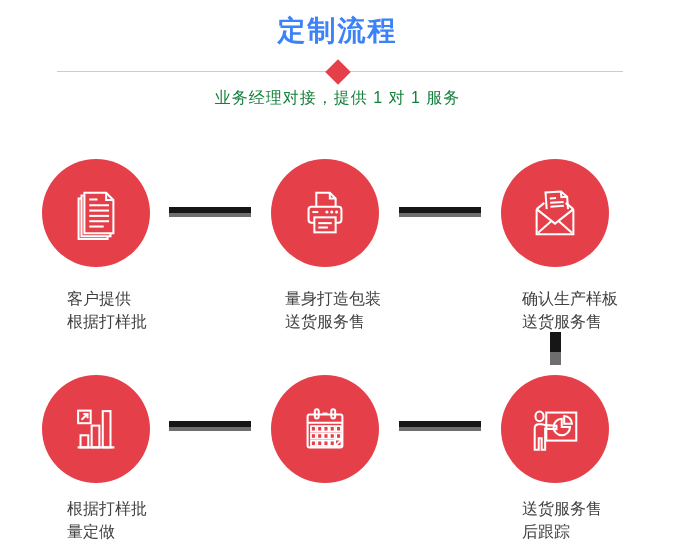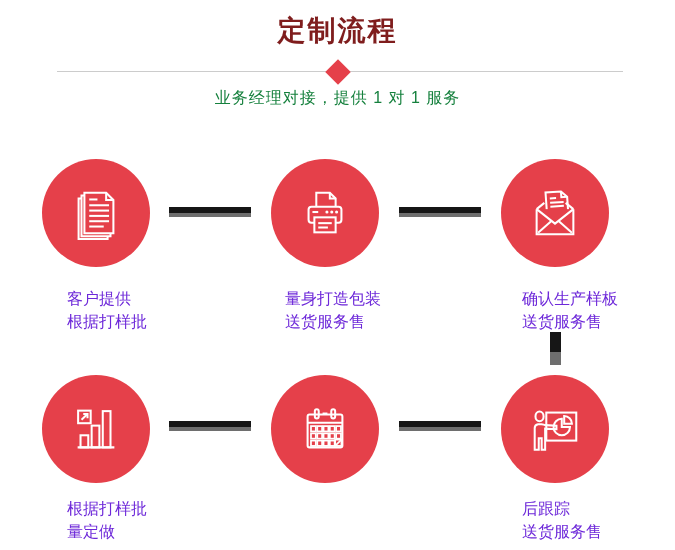--- a/index.html
+++ b/index.html
@@ -1,31 +1,31 @@
 <!DOCTYPE html>
 <html><head>
 <meta charset="utf-8">
 <style>
   html,body{margin:0;padding:0;background:#ffffff;}
   body{width:675px;height:550px;font-family:"Liberation Sans","DejaVu Sans",sans-serif;}
   .stage{position:relative;width:675px;height:550px;background:#fff;overflow:hidden;}
 
   .title{position:absolute;left:0;top:12px;width:100%;text-align:center;
-         font-size:28px;font-weight:bold;color:#7f1d1d;letter-spacing:2px;}
+         font-size:28px;font-weight:bold;color:#3b82f6;letter-spacing:2px;}
   .divider{position:absolute;left:57px;top:71px;width:566px;height:1px;background:#cccccc;}
   .diamond{position:absolute;left:329px;top:63px;width:18px;height:18px;
            background:#e5404a;transform:rotate(45deg);}
   .subtitle{position:absolute;left:0;top:88px;width:100%;text-align:center;
             font-size:16px;color:#15803d;letter-spacing:1px;}
 
   .circle{position:absolute;width:108px;height:108px;border-radius:50%;background:#e5404a;
           display:flex;align-items:center;justify-content:center;}
   .circle svg{display:block;}
 
-  .label{position:absolute;font-size:16px;color:#6d28d9;line-height:23px;white-space:nowrap;}
+  .label{position:absolute;font-size:16px;color:#404040;line-height:23px;white-space:nowrap;}
   .label span{display:block;}
 
   .hbar{position:absolute;width:82px;height:10px;
         background:linear-gradient(to bottom,#161616 0%,#161616 58%,#6e6e6e 58%,#6e6e6e 100%);}
   .vbar{position:absolute;width:11px;height:33px;
         background:linear-gradient(to bottom,#161616 0%,#161616 62%,#6e6e6e 62%,#6e6e6e 100%);}
 </style>
 </head>
 <body>
 
@@ -154,17 +154,17 @@
   <div class="circle" style="left:501px;top:375px">
     <svg width="58" height="58" viewBox="0 0 60 60" fill="none" stroke="#ffffff" stroke-width="2.1">
       <rect x="21" y="13" width="31" height="29"></rect>
       <path d="M37,19.5 A8.5,8.5 0 1 0 45.5,28 L37,28 Z"></path>
       <path d="M39.5,16.5 A8,8 0 0 1 47.5,24.5 L39.5,24.5 Z"></path>
       <ellipse cx="14" cy="17" rx="4.2" ry="5"></ellipse>
       <path d="M9,51.5 V29 Q9,25.5 12.5,25 H16 Q18.5,25.2 19.8,26 L31.5,26.6 V30.2 L19.8,29.6 V51.5 H16.2 V39.5 H13.2 V51.5 Z"></path>
     </svg>
   </div>
   <div class="label" style="left:522px;top:497px">
+    <span>送货服务售</span>
     <span>后跟踪</span>
-    <span>送货服务售</span>
   </div>
 
 </div>
 
 </body></html>

